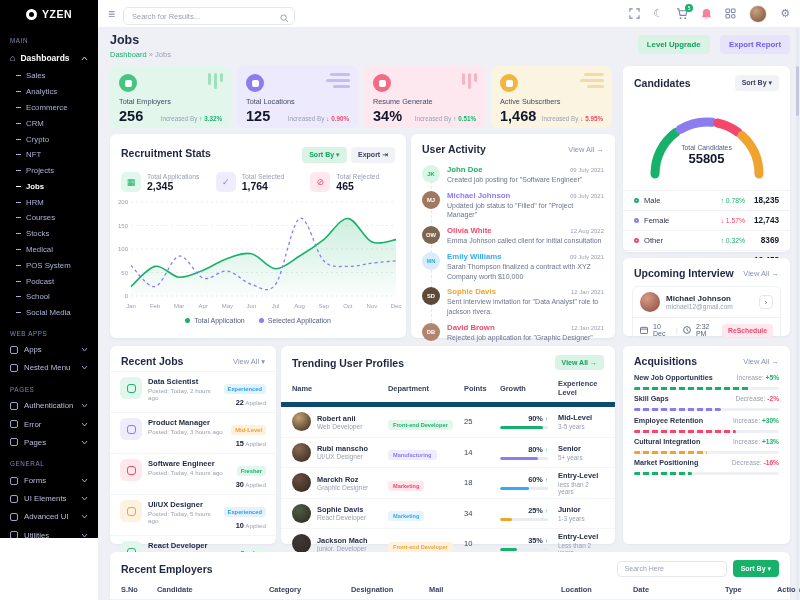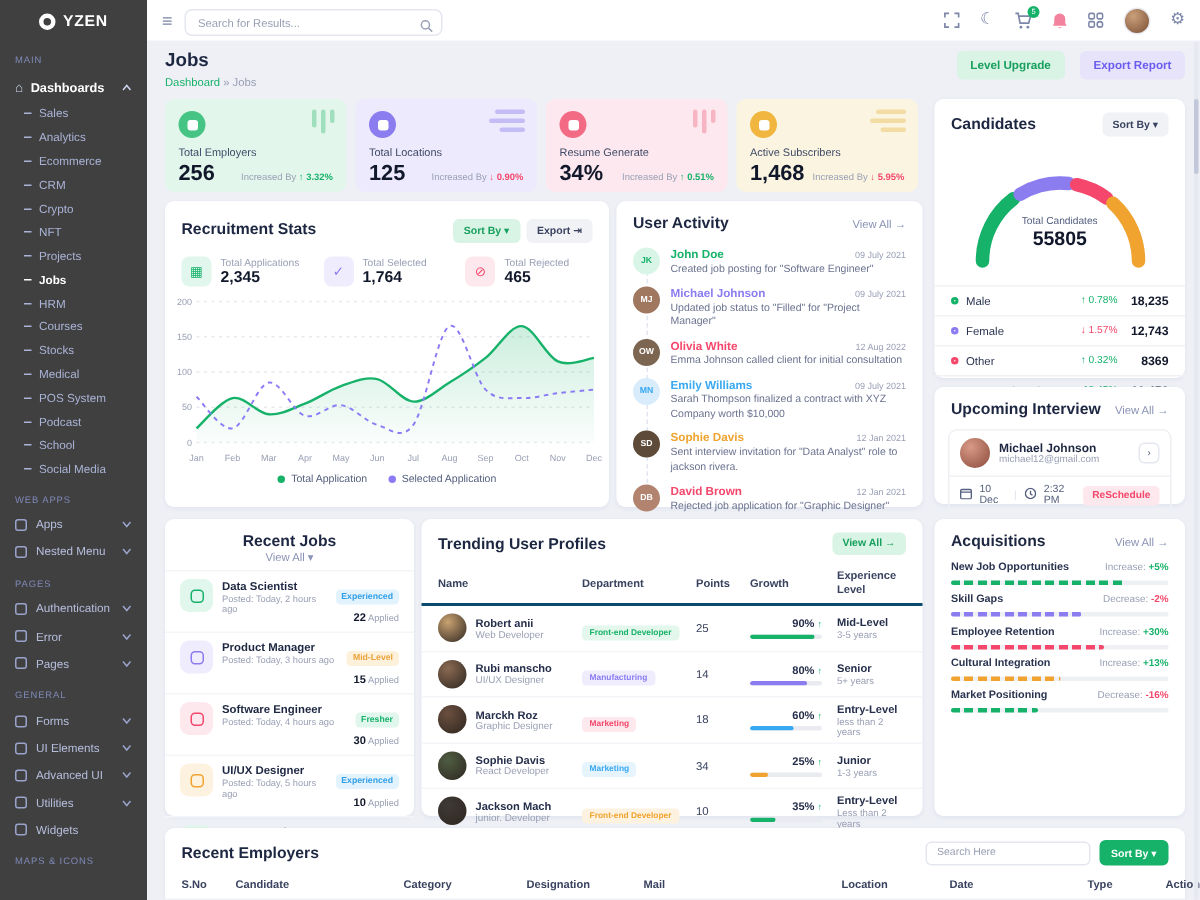--- a/index.html
+++ b/index.html
@@ -1,21 +1,21 @@
 <!DOCTYPE html>
 <html><head>
 <meta charset="utf-8">
 <style>
   *{margin:0;padding:0;box-sizing:border-box;}
   html,body{width:800px;height:600px;overflow:hidden;}
   body{font-family:"Liberation Sans","DejaVu Sans",sans-serif;background:#fff;color:#1e2742;}
   #app{position:relative;width:800px;height:600px;overflow:hidden;}
 
   
-  #sidebar{position:absolute;left:0;top:0;width:98px;height:600px;background:#404040;overflow:hidden;z-index:3;}
+  #sidebar{position:absolute;left:0;top:0;width:98px;height:538px;background:#000000;overflow:hidden;z-index:3;}
   #logo-row{height:28px;display:flex;align-items:center;justify-content:center;gap:5px;}
   .logo-mark{width:11px;height:11px;border:3px solid #fff;border-radius:50%;}
   .logo-text{color:#fff;font-weight:bold;font-size:10.5px;letter-spacing:.5px;}
   .side-section{font-size:6.3px;color:#7f89b8;letter-spacing:.6px;padding:9px 10px 4px;}
   .side-parent{display:flex;align-items:center;gap:5px;padding:5px 10px;color:#fff;font-size:8.5px;font-weight:bold;cursor:pointer;}
   .side-parent .home-glyph{font-size:9px;color:#cdd4ee;}
   .side-parent .chev{margin-left:auto;}
   .side-child{display:flex;align-items:center;gap:5px;padding:3.4px 10px 3.4px 16px;font-size:7.8px;color:#aab3d6;cursor:pointer;}
   .side-child .dash{width:5px;height:1px;background:#aab3d6;display:inline-block;}
   .side-child.active{color:#fff;font-weight:bold;}
@@ -133,21 +133,21 @@
   .jbadge{font-size:5.8px;font-weight:bold;padding:2px 4px;border-radius:3px;display:inline-block;}
   .jbadge.blue{background:#e3f3fd;color:#2f9ee8;}
   .jbadge.orange{background:#fdf1dc;color:#eba23b;}
   .jbadge.green{background:#e1f6ec;color:#17b26a;}
   .japplied{font-size:6.2px;color:#9aa0b5;margin-top:3px;}
   .japplied b{font-size:7.4px;color:#12182b;}
 
   
   #trending{left:183px;top:318px;width:334px;height:198px;}
   .tr-grid{display:grid;grid-template-columns:96px 76px 36px 58px 1fr;align-items:center;padding:0 11px;}
-  #tr-head{font-size:7.4px;font-weight:bold;color:#39425f;padding:4px 11px 5px;border-bottom:2px solid #0c4a6e;}
+  #tr-head{font-size:7.4px;font-weight:bold;color:#39425f;padding:4px 11px 5px;border-bottom:5px solid #0c4a6e;}
   .tr-row{border-bottom:1px solid #f4f5f9;height:30.5px;}
   .tr-name{display:flex;align-items:center;gap:6px;min-width:0;}
   .tr-name .av{width:19px;height:19px;border-radius:50%;flex:0 0 auto;}
   .tr-nm{font-size:7.4px;font-weight:bold;color:#252e4a;white-space:nowrap;}
   .tr-role{font-size:6.6px;color:#9aa0b5;white-space:nowrap;}
   .dbadge{font-size:5.6px;font-weight:bold;padding:2px 5px;border-radius:3px;display:inline-block;}
   .dbadge.green{background:#e4f7ed;color:#17b26a;}
   .dbadge.purple{background:#efecfe;color:#8b7cf0;}
   .dbadge.red{background:#fde9ed;color:#f4476b;}
   .dbadge.blue{background:#e5f4fd;color:#38a8f0;}
@@ -704,21 +704,21 @@
                 <circle cx="4.5" cy="4.5" r="3.8" fill="none" stroke="#55607f" stroke-width="1"></circle>
                 <polyline points="4.5,2.5 4.5,4.8 6,5.8" fill="none" stroke="#55607f" stroke-width="1"></polyline>
               </svg></span>
           <span>2:32 PM</span>
           <button id="resched">ReSchedule</button>
         </div>
       </div>
     </section>
 
     <section class="panel" id="recentjobs">
-      <div class="panel-h" style="padding-bottom:4px;flex-direction:column;">
+      <div class="panel-h" style="padding-bottom:4px;">
         <span class="panel-title">Recent Jobs</span>
         <span class="viewall">View All ▾</span>
       </div>
       <div id="job-list">
           <div class="job">
             <span class="jic" style="background: rgb(225, 246, 236);">
               <span class="in" style="border-color: rgb(23, 178, 106);"></span>
             </span>
             <span>
               <div class="jt">Data Scientist</div>

